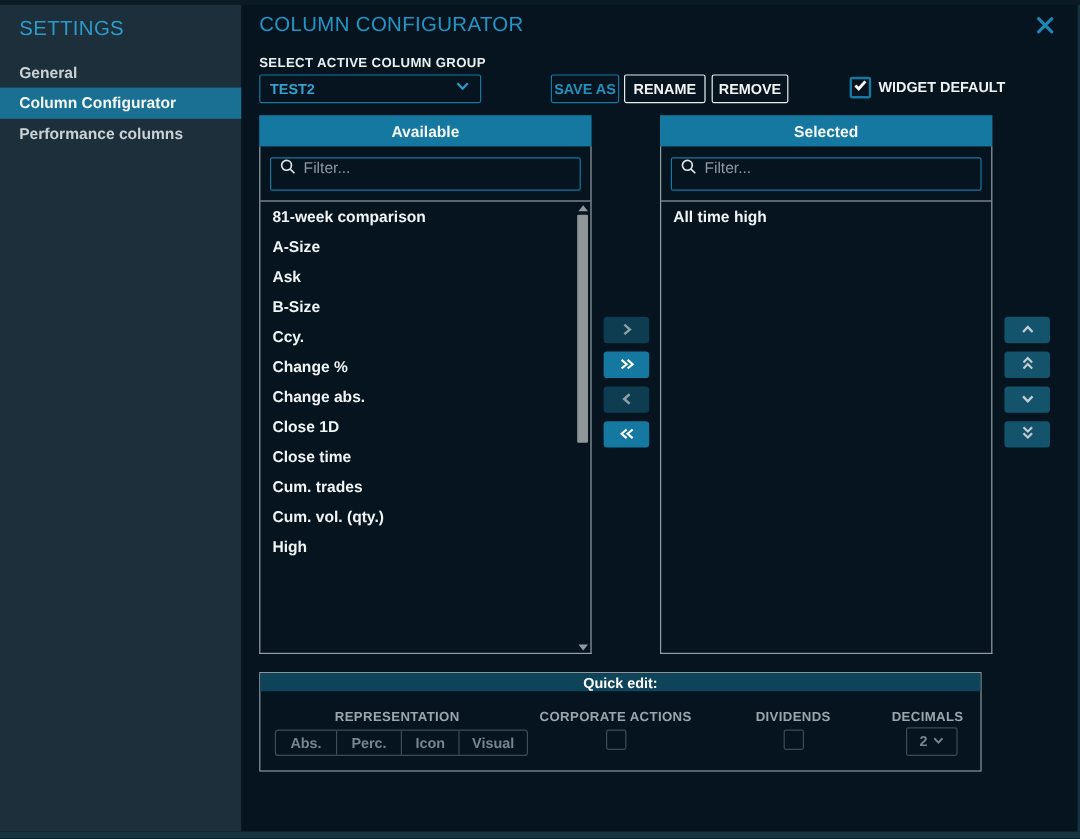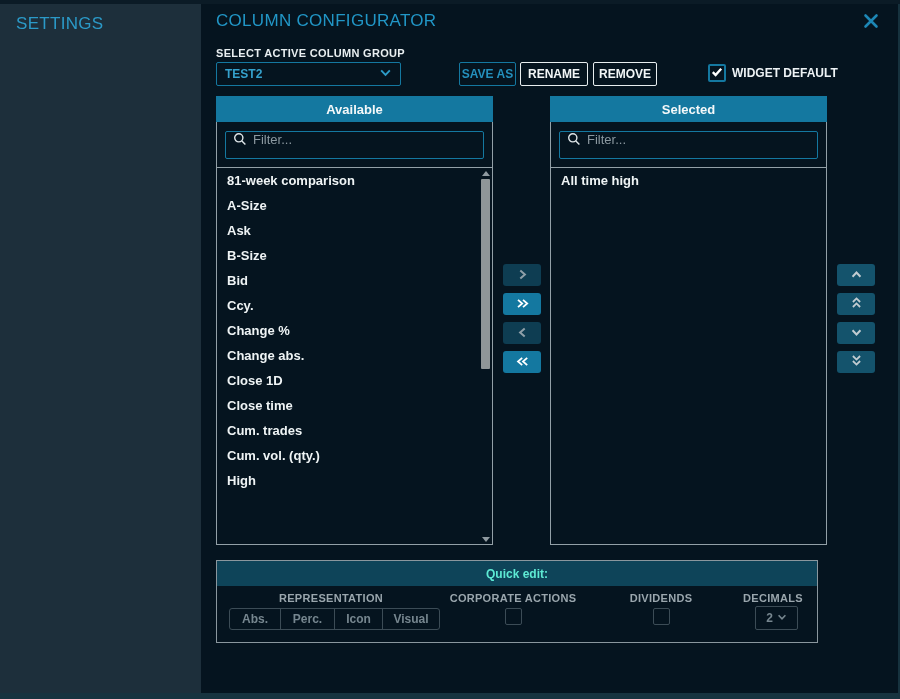--- a/index.html
+++ b/index.html
@@ -89,42 +89,47 @@
   .vbtns { width:38px; top:260px; }
   .vbtns.mid { left:302px; } .vbtns.right { left:636px; }
   .sq-btn { width:38px; height:22px; border-radius:3px; border:none; margin-bottom:7px;
     display:flex; align-items:center; justify-content:center; cursor:pointer; }
   .sq-btn.on  { background:#1478a0; color:#ffffff; }
   .sq-btn.off { background:#0e3d52; color:#8fa0a9; }
   .sq-btn.mv  { background:#14536c; color:#c2ccd1; }
 
   
   .quick { left:15px; top:556px; width:602px; height:83px; border:1px solid #8a979e; }
-  .quick-header { height:25px; background:#0e4459; display:flex; align-items:center;
-    justify-content:center; font-size:12px; font-weight:700; color:#5eead4; }
+  .quick-header { height:15px; background:#0e4459; display:flex; align-items:center;
+    justify-content:center; font-size:12px; font-weight:700; color:#ffffff; }
   .q-label { position:absolute; top:31px; transform:translateX(-50%); font-size:11px;
     font-weight:700; color:#9aa6ad; letter-spacing:.3px; white-space:nowrap; }
   .seg-group { position:absolute; left:12px; top:47px; height:22px; display:flex;
     border:1px solid #3c4c56; border-radius:3px; overflow:hidden; }
   .seg { height:100%; display:flex; align-items:center; justify-content:center;
     font-size:12px; font-weight:700; color:#76868f; cursor:pointer; border-left:1px solid #3c4c56; }
   .seg:first-child { border-left:none; }
   .q-check { position:absolute; top:47px; width:17px; height:17px; border:1px solid #3c4c56;
     border-radius:2px; cursor:pointer; display:flex; align-items:center; justify-content:center; }
   .q-select { position:absolute; top:45px; width:43px; height:24px; border:1px solid #3c4c56;
     border-radius:2px; display:flex; align-items:center; justify-content:center; gap:4px;
     color:#76868f; font-size:12px; font-weight:700; cursor:pointer; }
 </style>
 </head>
 <body>
 
 <div class="abs top-strip"></div>
 
 <div class="abs sidebar">
   <div class="sidebar-title">SETTINGS</div>
+  <div class="side-items">
+      <div class="side-item">General</div>
+      <div class="side-item active">Column Configurator</div>
+      <div class="side-item">Performance columns</div>
+    </div>
 </div>
 
 <div class="abs main">
 
   <div class="abs main-title">COLUMN CONFIGURATOR</div>
 
   <div class="abs close-btn">
     <svg width="18" height="18" viewBox="0 0 18 18">
         <path d="M3.5 3.5 L14.5 14.5 M14.5 3.5 L3.5 14.5" stroke="currentColor" stroke-width="2.6" stroke-linecap="round"></path>
       </svg>
@@ -165,21 +170,20 @@
             </svg>
         </span>
         <input class="filter-input" placeholder="Filter..." style="">
       </div>
       <div class="filter-divider"></div>
       <div class="list">
           <div class="list-item">81-week comparison</div>
           <div class="list-item">A-Size</div>
           <div class="list-item">Ask</div>
           <div class="list-item">B-Size</div>
-          <div class="list-item">Bid</div>
           <div class="list-item">Ccy.</div>
           <div class="list-item">Change %</div>
           <div class="list-item">Change abs.</div>
           <div class="list-item">Close 1D</div>
           <div class="list-item">Close time</div>
           <div class="list-item">Cum. trades</div>
           <div class="list-item">Cum. vol. (qty.)</div>
           <div class="list-item">High</div>
         </div>
       <div class="vscroll">

